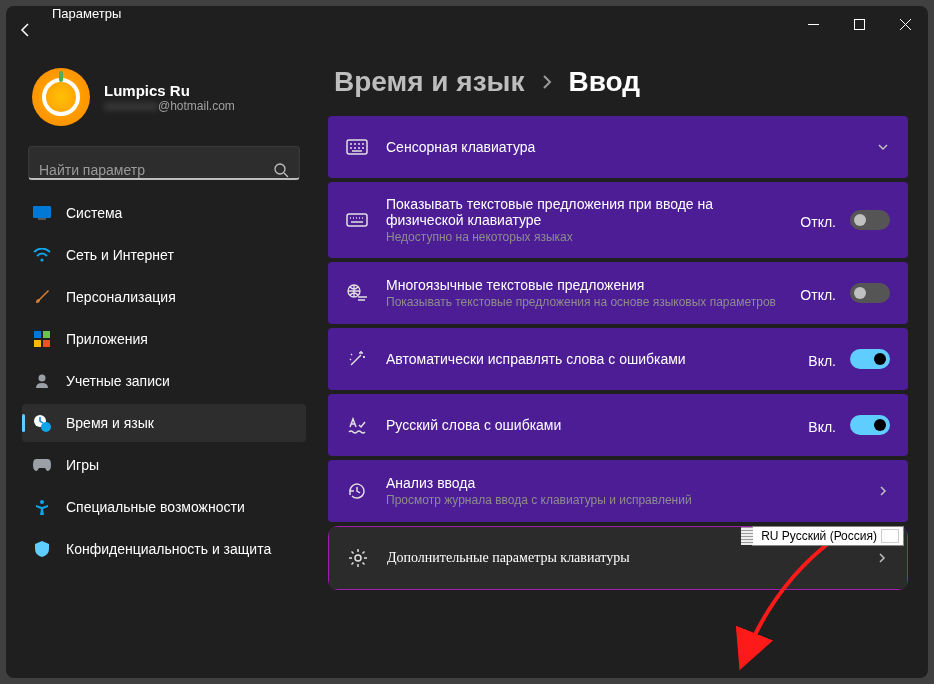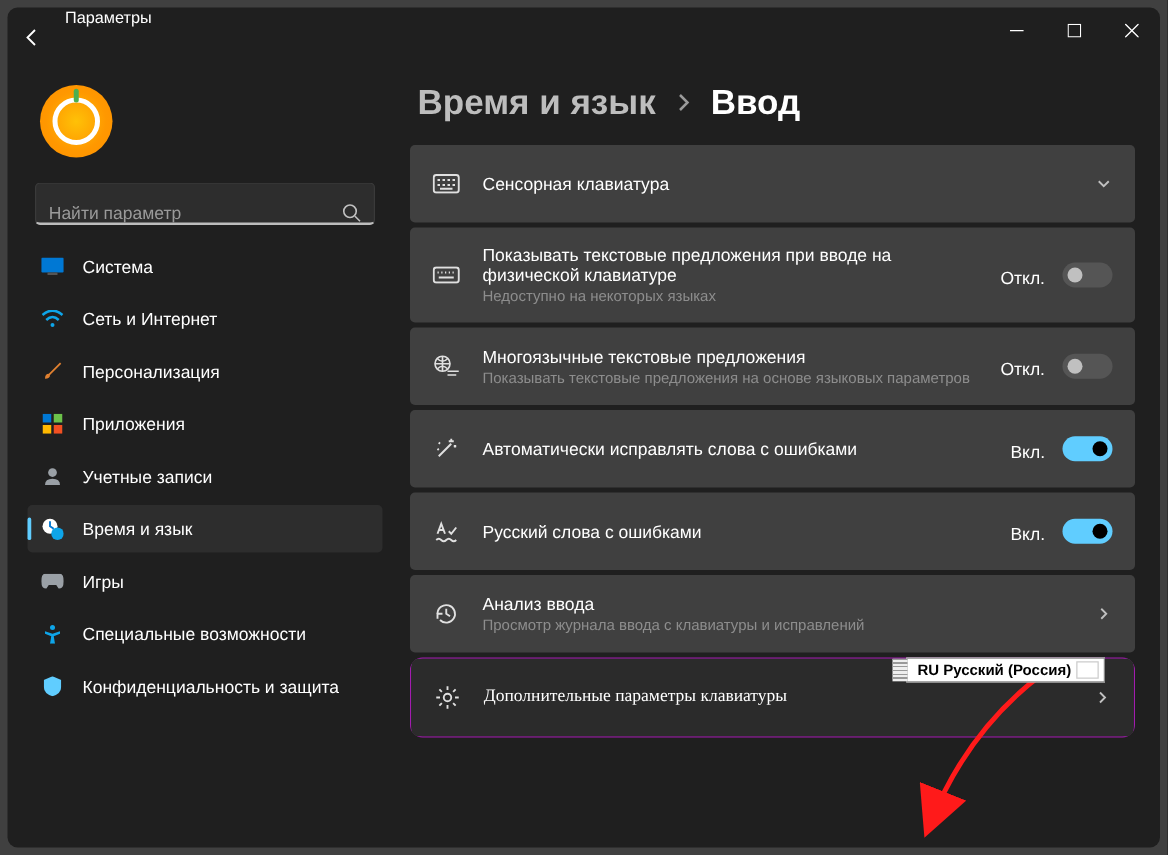--- a/index.html
+++ b/index.html
@@ -80,21 +80,21 @@
   .nav .ico { width:20px; height:20px; display:flex; align-items:center; justify-content:center; flex:none;}
   .main {
     flex:1; padding: 12px 20px 20px 12px; overflow:auto;
     position:relative;
   }
   .crumbs { display:flex; align-items:center; gap:16px; margin-bottom:18px; margin-left:6px;}
   .crumb-parent { font-size:28px; font-weight:600; color:#bdbdbd; }
   .crumb-cur { font-size:28px; font-weight:600; }
   .chev { color:#9a9a9a; }
   .card {
-    background:#404040;
+    background:#4c1d95;
     border-radius:4px;
     padding: 14px 18px;
     display:flex; align-items:center; gap:18px;
     margin-bottom:4px;
     min-height:62px;
   }
   .card .cico { width:22px; height:22px; color:#e0e0e0; flex:none; display:flex;align-items:center;justify-content:center;}
   .card .txt { flex:1; }
   .card .ttl { font-size:14px; color:#fff; }
   .card .sub { font-size:12px; color:#8d8d8d; margin-top:2px;}
@@ -115,24 +115,24 @@
     border:1px solid #a21caf; border-radius:10px;
     margin-top:2px;
     font-family:Liberation Serif, serif;
   }
   .highlight-box .card { background:#2b2b2b; border-radius:6px; margin:0;}
   
   .arrow {
     position:absolute; left:408px; top:480px; pointer-events:none;
   }
   .lang-badge {
-    position:absolute; right:44px; top:472px;
+    position:absolute; right:24px; top:472px;
     background:#fff; color:#000; font-size:12px;
     padding:2px 26px 2px 8px; border:1px solid #888;
-    display:flex; align-items:center;font-weight:bold;
+    display:flex; align-items:center;
   }
   .lang-badge::before{
     content:""; position:absolute; left:-12px; top:0; bottom:0; width:12px;
     background:repeating-linear-gradient(#999 0 1px, transparent 1px 3px);
     background-color:#eee;
   }
   .lang-badge::after{
     content:""; position:absolute; right:4px; top:2px; bottom:2px; width:16px;
     background:#fff; border:1px solid #ccc;
   }
@@ -166,20 +166,24 @@
             <path d="M0 0 L11 11 M11 0 L0 11"></path>
           </svg>
         </div>
     </div>
   </div>
 
   <div class="content">
     <div class="sidebar">
       <div class="profile">
         <div class="avatar"></div>
+        <div>
+          <div class="pname">Lumpics Ru</div>
+          <div class="pmail"><span class="blur">xxxxxxxxx</span><span>@hotmail.com</span></div>
+        </div>
       </div>
 
       <div class="search">
         <input placeholder="Найти параметр" style="">
         <span>
           <svg width="16" height="16" viewBox="0 0 16 16" stroke="#c0c0c0" fill="none" stroke-width="1.3">
               <circle cx="7" cy="7" r="5"></circle>
               <path d="M11 11 L15 15"></path>
             </svg>
         </span>

